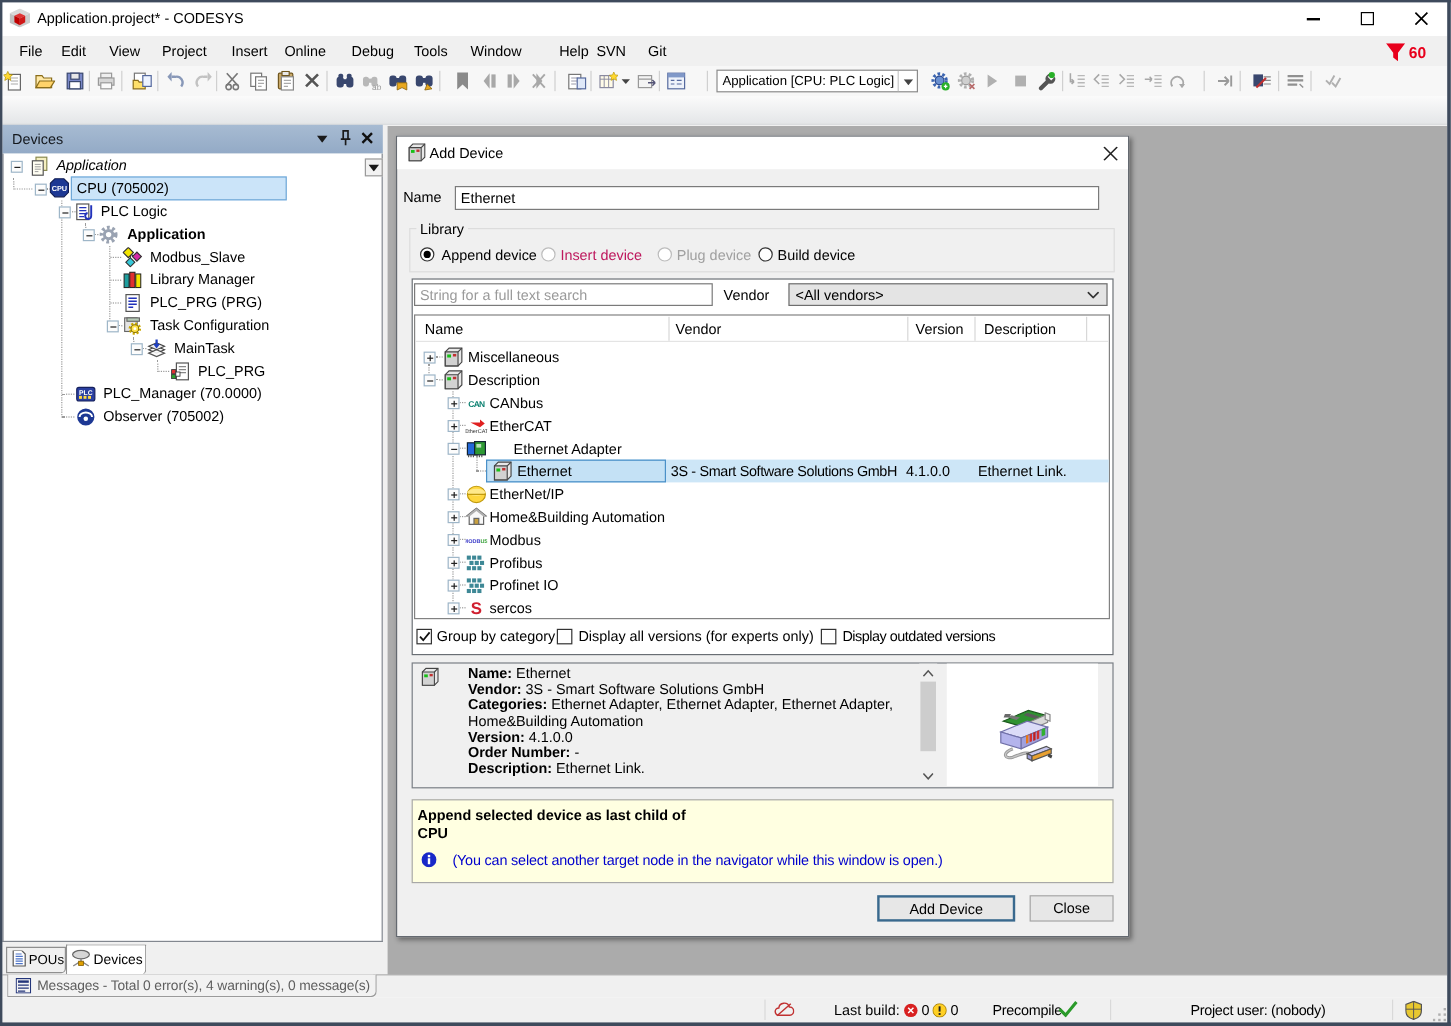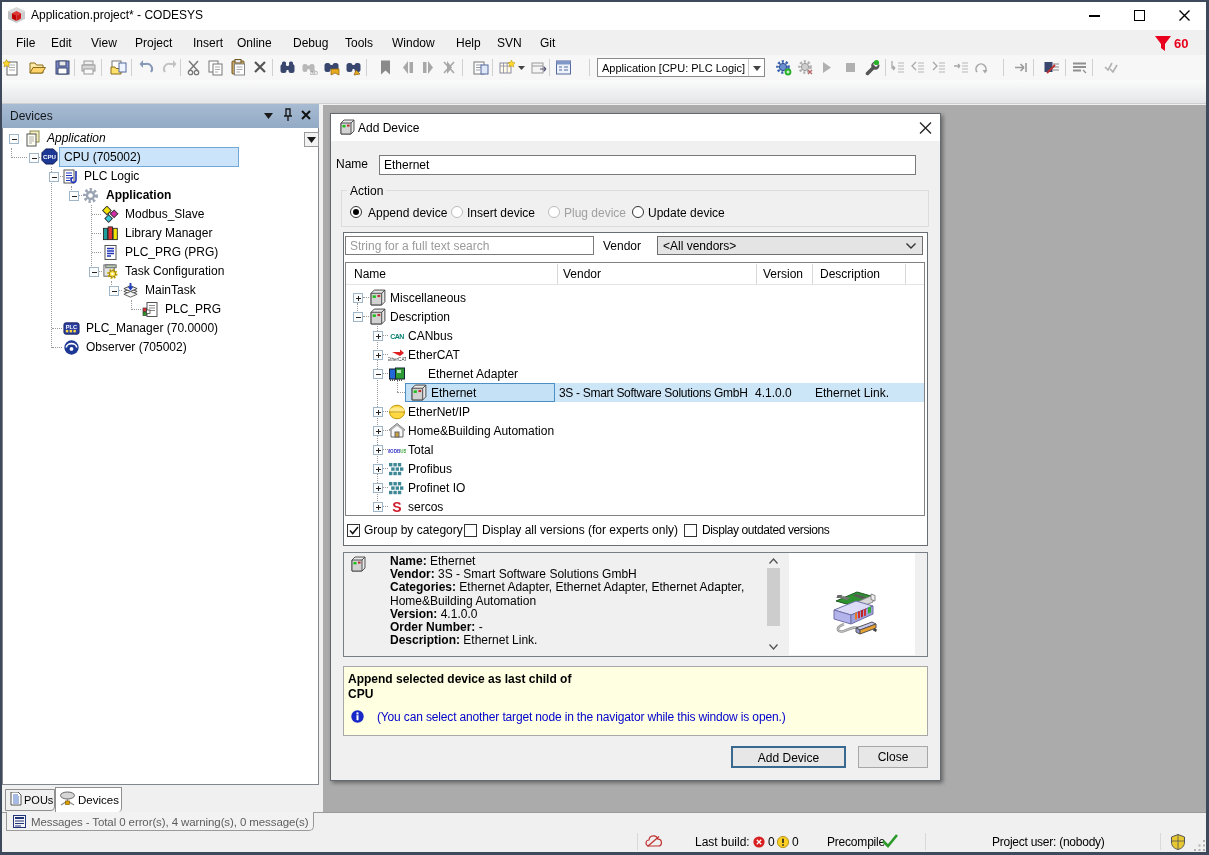--- a/index.html
+++ b/index.html
@@ -78,21 +78,21 @@
   <div class="ab" id="menubar"></div>
   <span class="mi" style="left:16px">File</span>
   <span class="mi" style="left:51px">Edit</span>
   <span class="mi" style="left:91px">View</span>
   <span class="mi" style="left:135px">Project</span>
   <span class="mi" style="left:193px">Insert</span>
   <span class="mi" style="left:237px">Online</span>
   <span class="mi" style="left:293px">Debug</span>
   <span class="mi" style="left:345px">Tools</span>
   <span class="mi" style="left:392px">Window</span>
-  <span class="mi" style="left:456px">Help</span>
+  <span class="mi" style="left:466px">Help</span>
   <span class="mi" style="left:497px">SVN</span>
   <span class="mi" style="left:540px">Git</span>
   <svg class="ab" style="left:1155px;top:36px" width="16" height="15" viewBox="0 0 16 15">
       <path d="M0,0 L16,0 L10,8 L10,15 L6,12 L6,8 Z" fill="#e8001c"></path>
     </svg>
   <span class="ab" style="left:1174px;top:36px;font-size:13px;font-weight:bold;color:#e8001c">60</span>
 
   <div class="ab" id="toolbar"></div>
   <div id="icons">
     <svg class="ic" style="left:3px" viewBox="0 0 17 17">
@@ -544,31 +544,31 @@
       </svg>
     <span class="dlbl" style="left:358px;top:121px">Add Device</span>
     <svg class="ab" style="left:919px;top:122px" width="13" height="12" viewBox="0 0 13 12">
         <path d="M1,0.5 L12,11.5 M12,0.5 L1,11.5" stroke="#222" stroke-width="1.3"></path>
       </svg>
 
     <span class="dlbl" style="left:336px;top:157px">Name</span>
     <div class="fld" style="left:379px;top:155px;width:537px;height:20px;line-height:18px;padding-left:4px">Ethernet</div>
 
     <div class="gb" style="left:341px;top:190px;width:586px;height:35px"></div>
-    <span class="dlbl" style="left:347px;top:184px;background:#f0f0f0;padding:0 3px">Action</span>
+    <span class="dlbl" style="left:347px;top:184px;background:#f0f0f0;padding:0 3px">Library</span>
     <span class="radio sel" style="left:350px;top:206px">
         <i></i>
       </span>
     <span class="dlbl" style="left:368px;top:206px">Append device</span>
     <span class="radio dis" style="left:451px;top:206px"></span>
-    <span class="dlbl" style="left:467px;top:206px;color:#000000">Insert device</span>
+    <span class="dlbl" style="left:467px;top:206px;color:#be185d">Insert device</span>
     <span class="radio dis" style="left:548px;top:206px"></span>
     <span class="dlbl" style="left:564px;top:206px;color:#a0a0a0">Plug device</span>
     <span class="radio" style="left:632px;top:206px"></span>
-    <span class="dlbl" style="left:648px;top:206px">Update device</span>
+    <span class="dlbl" style="left:648px;top:206px">Build device</span>
 
     <div class="ab" style="left:343px;top:232px;width:585px;height:314px;background:#fff;border:1px solid #696e74;box-sizing:border-box"></div>
     <div class="fld" style="left:345px;top:236px;width:249px;height:19px"></div>
     <span class="gtxt" style="left:350px;top:239px">String for a full text search</span>
     <span class="dlbl" style="left:603px;top:239px">Vendor</span>
     <div class="ab" style="left:657px;top:236px;width:266px;height:19px;background:#e4e4e4;border:1px solid #6e6e6e;box-sizing:border-box"></div>
     <span class="dlbl" style="left:663px;top:239px">&lt;All vendors&gt;</span>
     <svg class="ab" style="left:906px;top:243px" width="10" height="6" viewBox="0 0 10 6">
         <path d="M0.5,0.5 L5,5 L9.5,0.5" fill="none" stroke="#333" stroke-width="1.4"></path>
       </svg>
@@ -709,21 +709,21 @@
       <span class="dtxt" style="left:408px;top:424px">Home&amp;Building Automation</span>
       <div class="ab" style="left:373px;top:445px;width:9px;height:9px">
           <span class="exp plus" style="left:0;top:0">
             <i></i>
             <b></b>
           </span>
         </div>
       <svg class="ab" style="left:388px;top:441px" width="18" height="18" viewBox="0 0 18 18">
           <text x="8.5" y="11.5" font-family="Liberation Sans" font-size="4.6" font-weight="bold" fill="#3838c8" text-anchor="middle">MODB<tspan fill="#2a9a2a">US</tspan></text>
         </svg>
-      <span class="dtxt" style="left:408px;top:443px">Total</span>
+      <span class="dtxt" style="left:408px;top:443px">Modbus</span>
       <div class="ab" style="left:373px;top:464px;width:9px;height:9px">
           <span class="exp plus" style="left:0;top:0">
             <i></i>
             <b></b>
           </span>
         </div>
       <svg class="ab" style="left:388px;top:460px" width="17" height="17" viewBox="0 0 17 17">
           <use href="#i-grid"></use>
         </svg>
       <span class="dtxt" style="left:408px;top:462px">Profibus</span>

